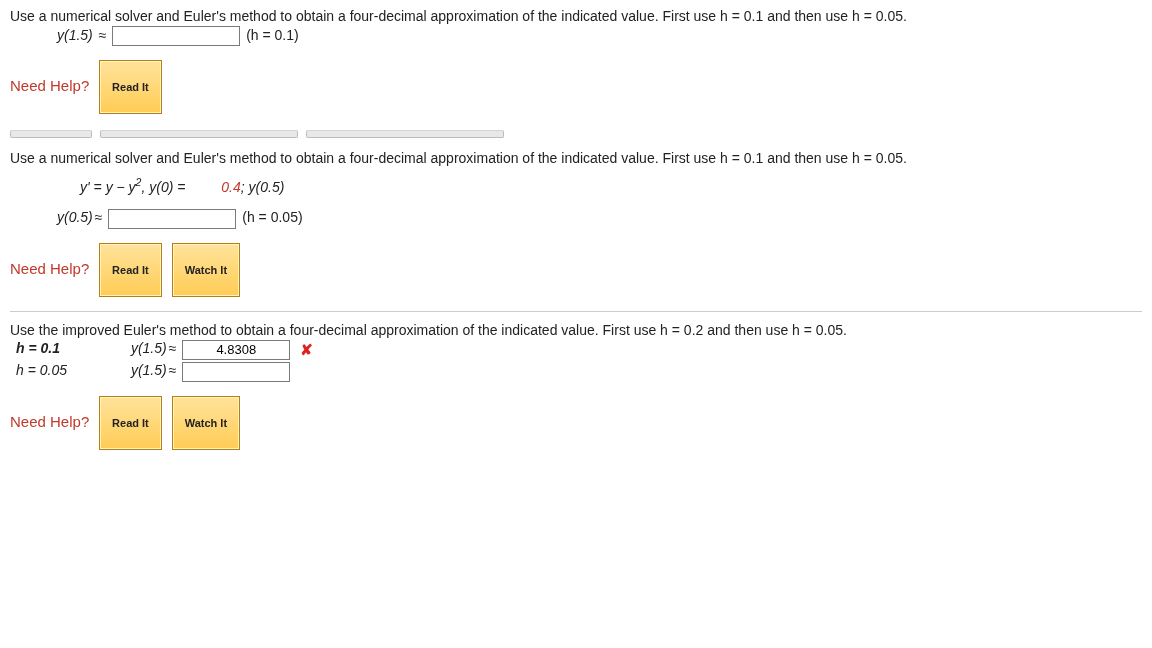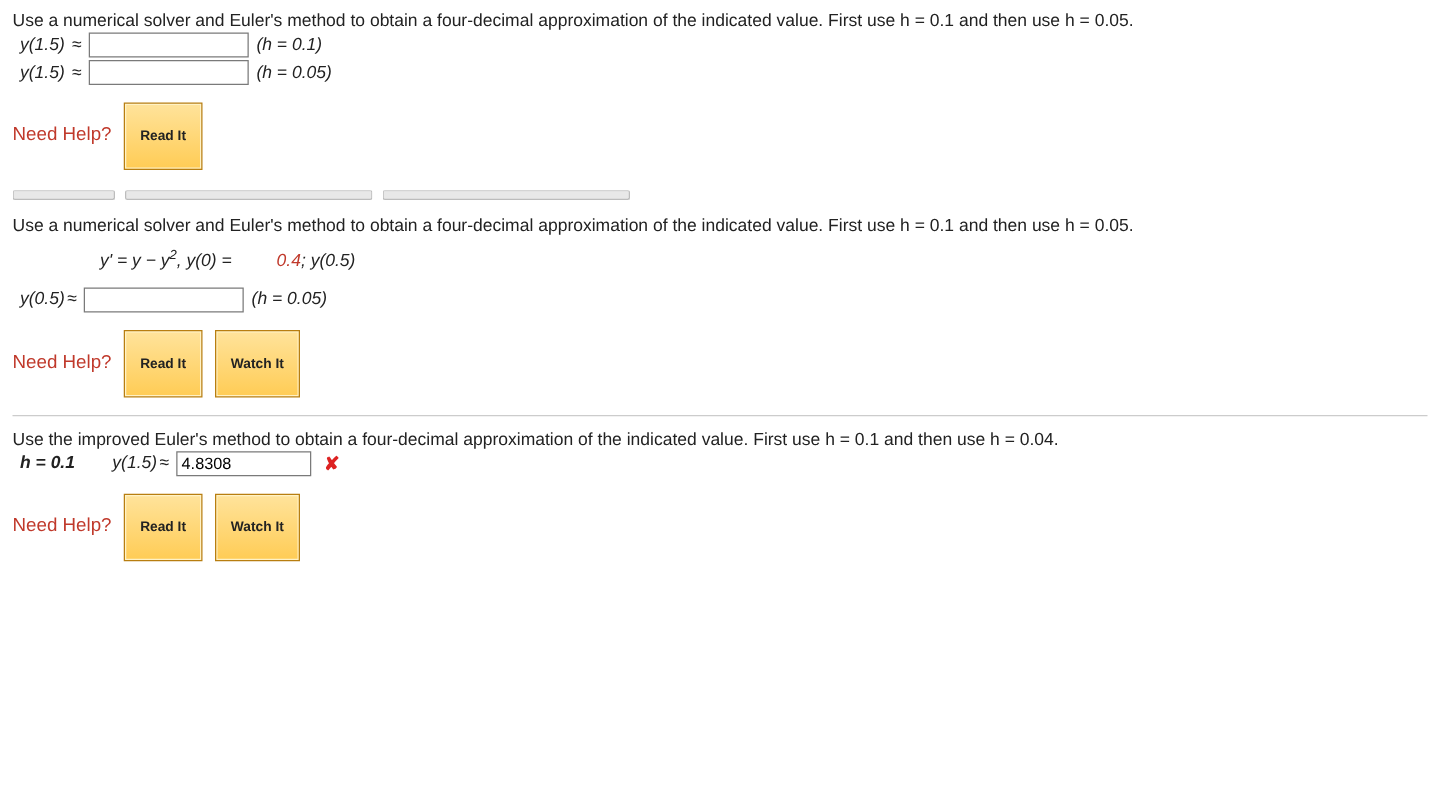--- a/index.html
+++ b/index.html
@@ -16,32 +16,32 @@
     border-top: 1px solid #ccc;
     padding-top: 10px;
     padding-bottom: 10px;
     margin-bottom: 4px;
   }
   .problem.first { border-top: none; padding-top: 0; }
   .eqn-row { margin: 10px 0 14px 40px; font-style: italic; }
   .eqn-row .hl { color: #c0392b; margin-left: 32px; }
   .inputs { margin-left: 6px; }
   .irow { margin: 2px 0; white-space: nowrap; }
-  .irow label { font-style: italic; display:inline-block; }
+  .irow label { font-style: italic; display:inline-block;margin-left:41px; }
   .approx { font-style: normal; display: inline-block; padding: 0 2px; }
   input[type=text] {
     width: 120px;
     height: 16px;
     font-size: 13px;
     padding: 1px 3px;
     border: 1px solid #7a7a7a;
     vertical-align: middle;
     box-sizing: content-box;
   }
-  .after { font-style: italic; margin-left: 2px; }
+  .after { margin-left: 2px; }
   .need-help { margin-top: 14px; }
   .need-help-label { color: #c0392b; font-weight: normal; font-size: 15px; display:inline-block; margin-right: 6px; }
   .btn {
     display: inline-block;
     background: linear-gradient(#ffe39b, #ffcc55);
     border: 1px solid #b87e10;
     box-shadow: inset 0 0 0 1px #fff2c5;
     font-family: Arial, Helvetica, sans-serif;
     font-size: 11px;
     font-weight: bold;
@@ -83,25 +83,20 @@
 <body>
 
 <div class="problem first">
   <div>Use a numerical solver and Euler's method to obtain a four-decimal approximation of the indicated value. First use h = 0.1 and then use h = 0.05.</div>
   <div class="inputs">
     <div class="irow">
       <label><span>y(1.5)</span> <span class="approx">≈</span></label>
       <input type="text" style="">
       <span class="after">(h = 0.1)</span>
     </div>
-    <div class="irow">
-      <label><span>y(1.5)</span> <span class="approx">≈</span></label>
-      <input type="text" style="">
-      <span class="after">(h = 0.05)</span>
-    </div>
   </div>
   <div class="need-help">
     <span class="need-help-label">Need Help?</span>
     <button class="btn">Read It</button>
   </div>
 </div>
 
 <div class="divider-bar">
   <div class="seg a"></div>
   <div class="seg b"></div>
@@ -121,27 +116,32 @@
     </div>
   </div>
   <div class="need-help">
     <span class="need-help-label">Need Help?</span>
     <button class="btn">Read It</button>
     <button class="btn">Watch It</button>
   </div>
 </div>
 
 <div class="problem">
-  <div>Use the improved Euler's method to obtain a four-decimal approximation of the indicated value. First use h = 0.1 and then use h = 0.04.</div>
+  <div>Use the improved Euler's method to obtain a four-decimal approximation of the indicated value. First use h = 0.2 and then use h = 0.05.</div>
   <div class="inputs">
     <div class="irow">
       <span style="font-style:italic; display:inline-block; width:70px;font-weight:bold;">h = 0.1</span>
       <label><span>y(1.5)</span><span class="approx">≈</span></label>
-      <input type="text" style="width: 100px;" value="4.8308">
+      <input type="text" style="width: 100px; text-align: center;" value="4.8308">
       <span class="mark-x">✘</span>
+    </div>
+    <div class="irow">
+      <span style="font-style:italic; display:inline-block; width:70px;">h = 0.05</span>
+      <label><span>y(1.5)</span><span class="approx">≈</span></label>
+      <input type="text" style="width: 100px;">
     </div>
   </div>
   <div class="need-help">
     <span class="need-help-label">Need Help?</span>
     <button class="btn">Read It</button>
     <button class="btn">Watch It</button>
   </div>
 </div>
 
 </body></html>

